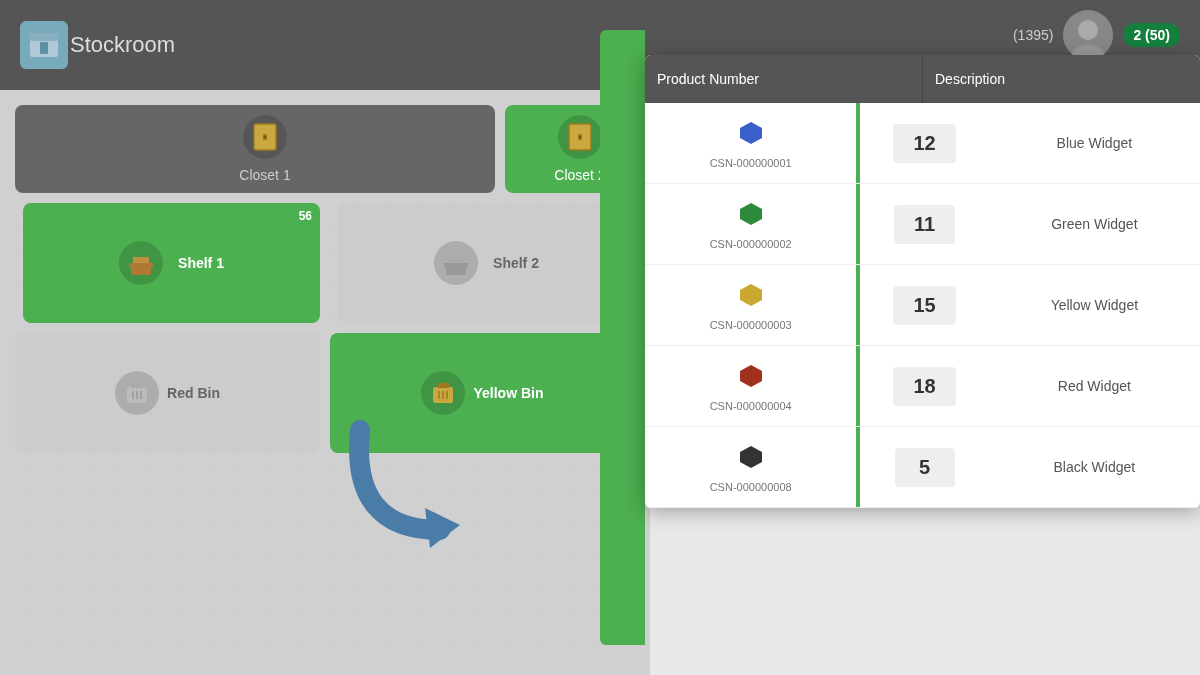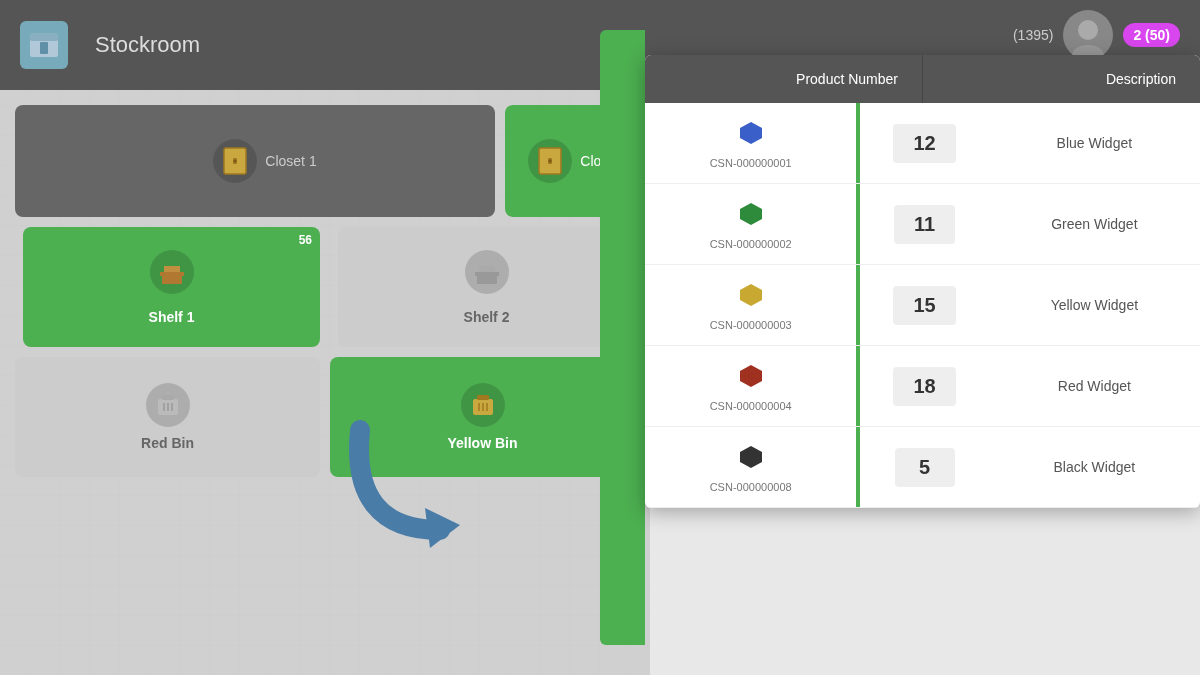--- a/index.html
+++ b/index.html
@@ -12,21 +12,21 @@
       position: relative;
     }
 
     
     .header {
       background: #555;
       height: 90px;
       display: flex;
       align-items: center;
       padding: 0 20px;
-      gap: 27px;
+      gap: 2px;
       position: relative;
     }
     .header-logo {
       width: 48px;
       height: 48px;
       background: #7ab;
       border-radius: 6px;
       display: flex;
       align-items: center;
       justify-content: center;
@@ -49,21 +49,21 @@
       font-size: 14px;
     }
     .avatar {
       width: 50px;
       height: 50px;
       border-radius: 50%;
       background: #888;
       overflow: hidden;
     }
     .badge-right {
-      background: #d946ef;
+      background: #15803d;
       color: white;
       font-weight: bold;
       padding: 4px 10px;
       border-radius: 12px;
       font-size: 14px;
     }
 
     
     .main-area {
       background: #d0d0d0;
@@ -82,24 +82,24 @@
     }
 
     
     .closet-row {
       display: flex;
       gap: 10px;
       margin-bottom: 10px;
     }
 
     .closet-tile {
-      height: 112px;
+      height: 88px;
       border-radius: 8px;
       display: flex;
-      flex-direction: row;
+      flex-direction: column;
       align-items: center;
       justify-content: center;
       gap: 8px;
       position: relative;
       cursor: pointer;
       padding-left: 20px;
     }
     .closet-tile.inactive {
       background: #666;
       color: #ccc;
@@ -129,21 +129,20 @@
     .shelf-row {
       display: flex;
       gap: 10px;
       margin-bottom: 10px;
     }
 
     .shelf-tile {
       height: 120px;
       border-radius: 8px;
       display: flex;
-      flex-direction: column;
       align-items: center;
       justify-content: center;
       gap: 15px;
       position: relative;
       cursor: pointer;
       margin-left: 8px;
     }
     .shelf-tile.active {
       background: #4caf50;
       color: white;
@@ -170,21 +169,21 @@
 
     
     .bin-row {
       display: flex;
       gap: 10px;
     }
     .bin-tile {
       height: 120px;
       border-radius: 8px;
       display: flex;
-      flex-direction: column;
+      flex-direction: row;
       align-items: center;
       justify-content: center;
       gap: 8px;
       position: relative;
       cursor: pointer;
       flex: 1;
     }
     .bin-tile.inactive {
       background: #ccc;
       color: #666;
@@ -239,25 +238,25 @@
       box-shadow: 0 4px 20px rgba(0,0,0,0.3);
       overflow: hidden;
       z-index: 10;
     }
 
     .table-header {
       display: flex;
       background: #555;
     }
     .th-cell {
-      padding: 16px 24px;
+      padding: 16px 12px;
       color: white;
       font-size: 14px;
       font-weight: 500;
-      text-align: right;
+      text-align: left;
     }
     .th-product { flex: 2; border-right: 1px solid #444; }
     .th-quantity { flex: 1.2; border-right: 1px solid #444; }
     .th-desc { flex: 2; }
 
     .table-body {}
     .table-row {
       display: flex;
       border-bottom: 1px solid #eee;
       align-items: center;

